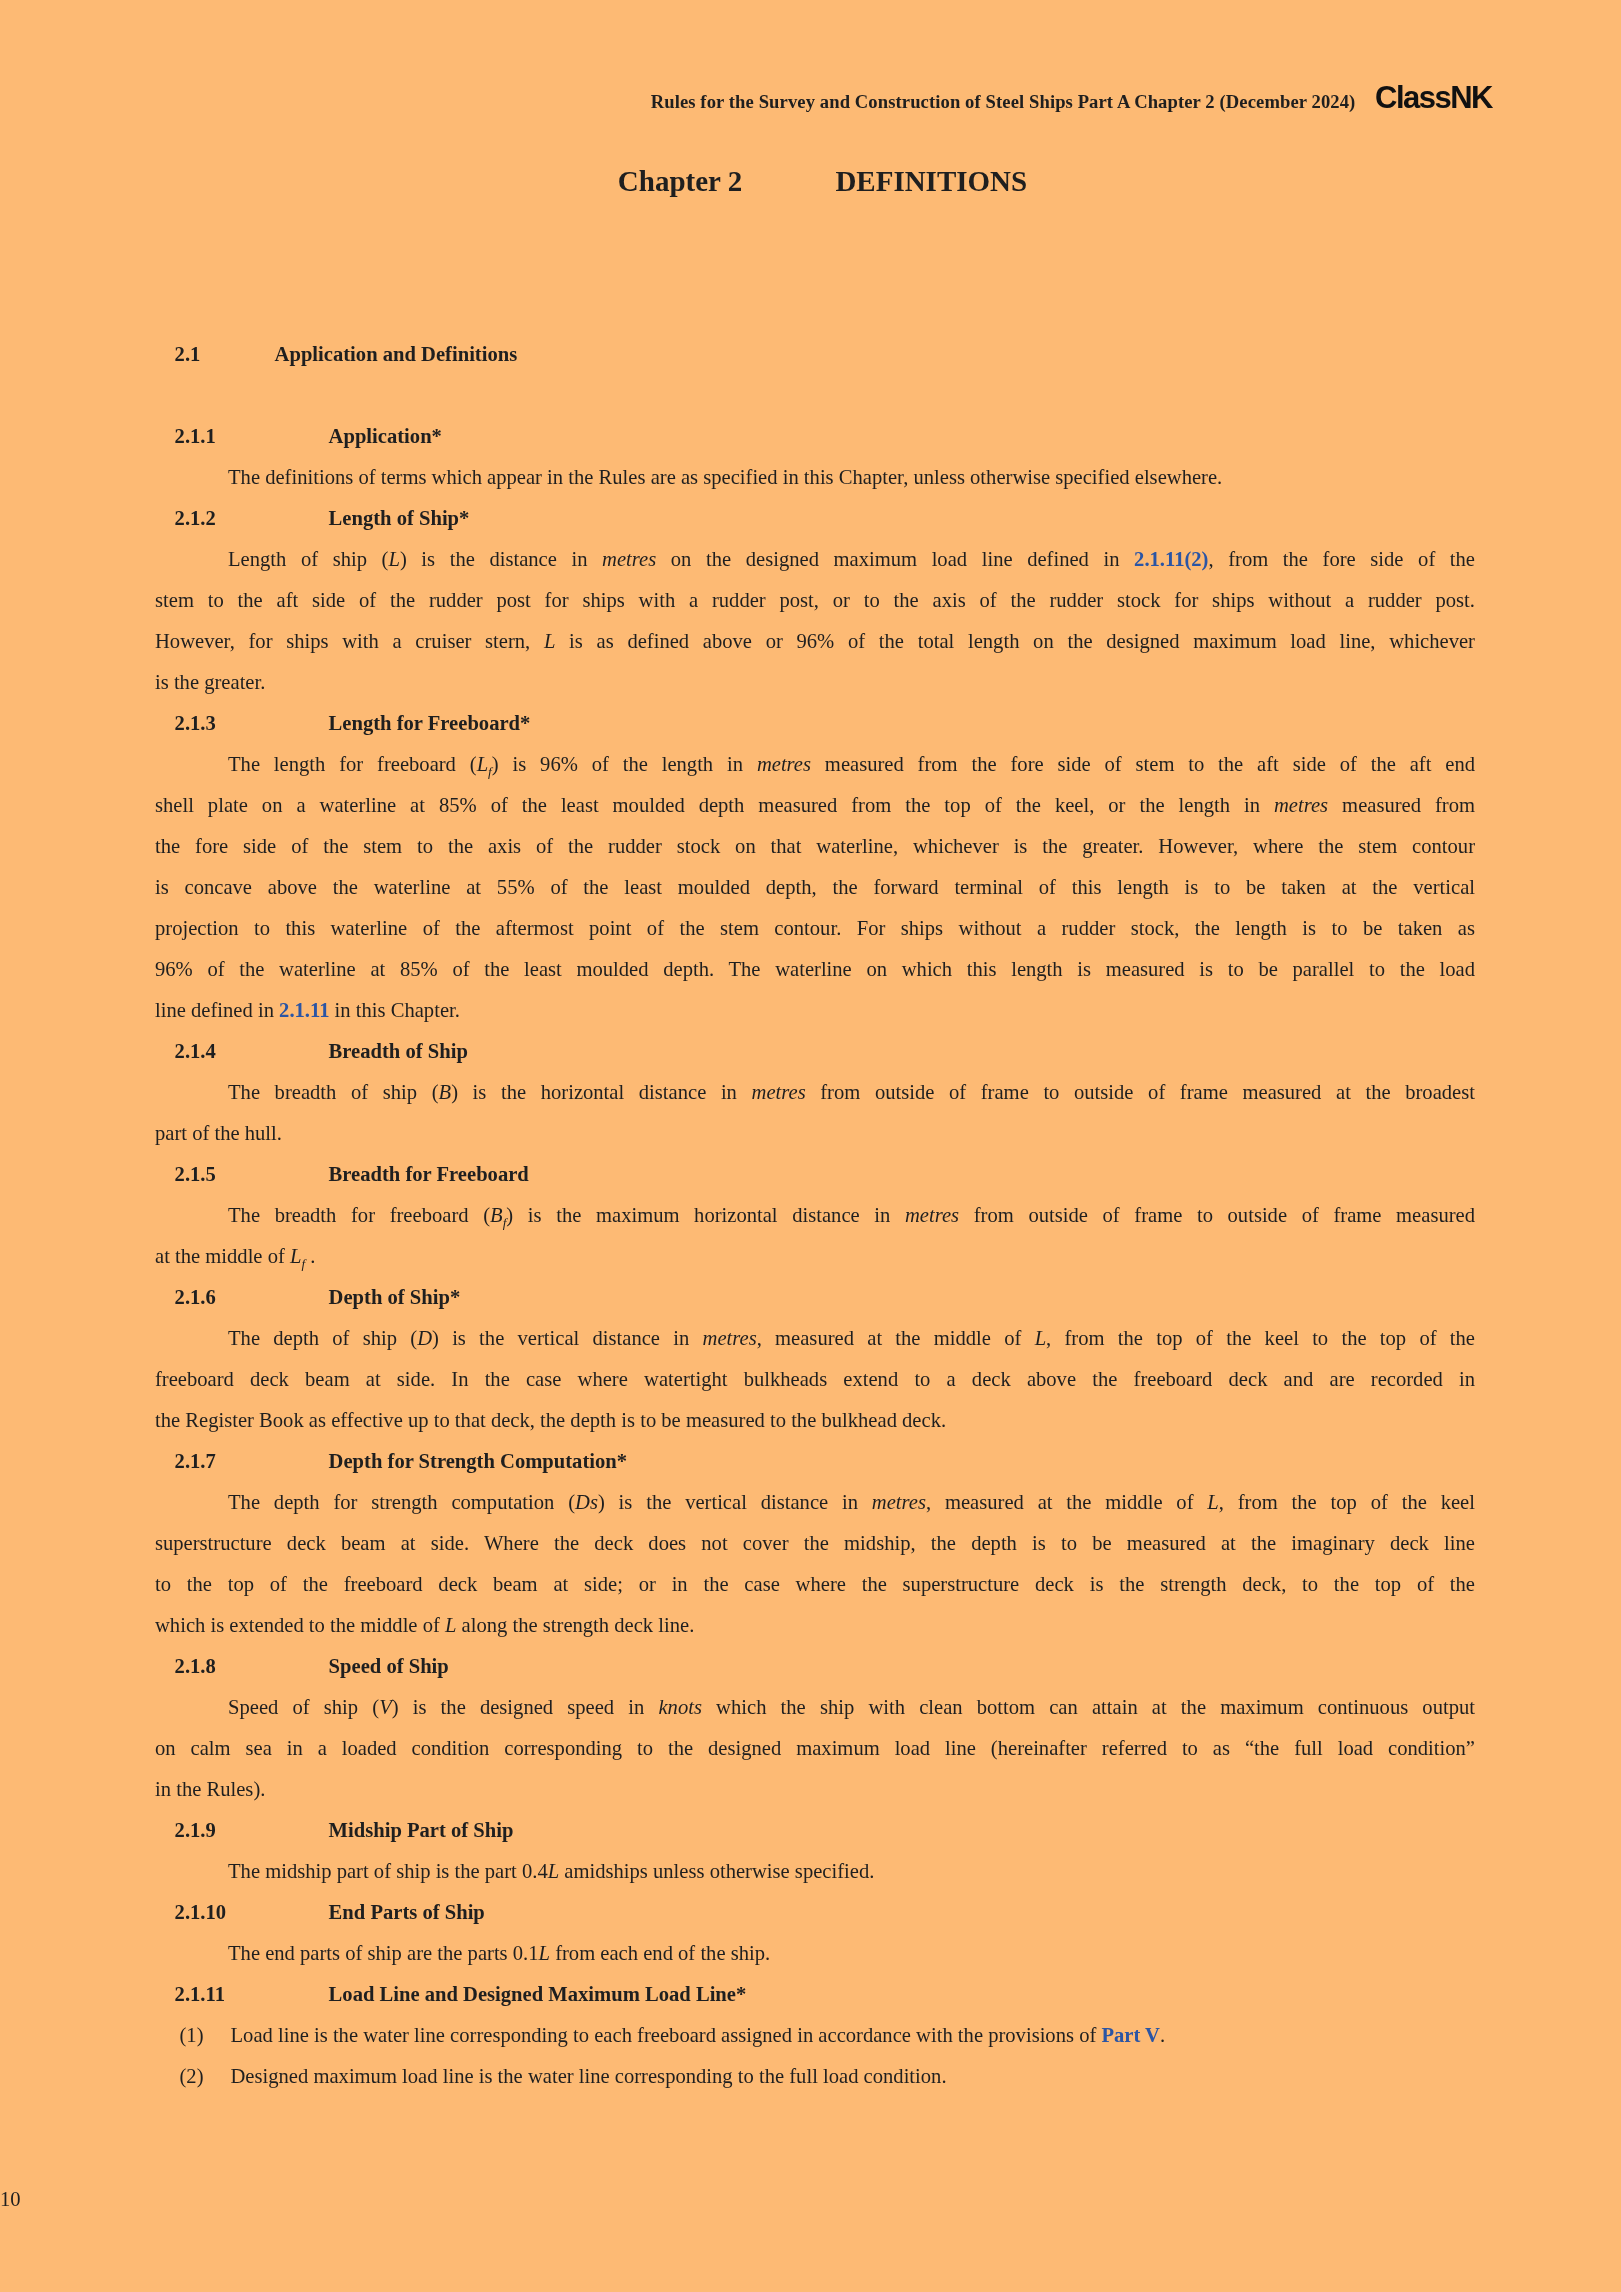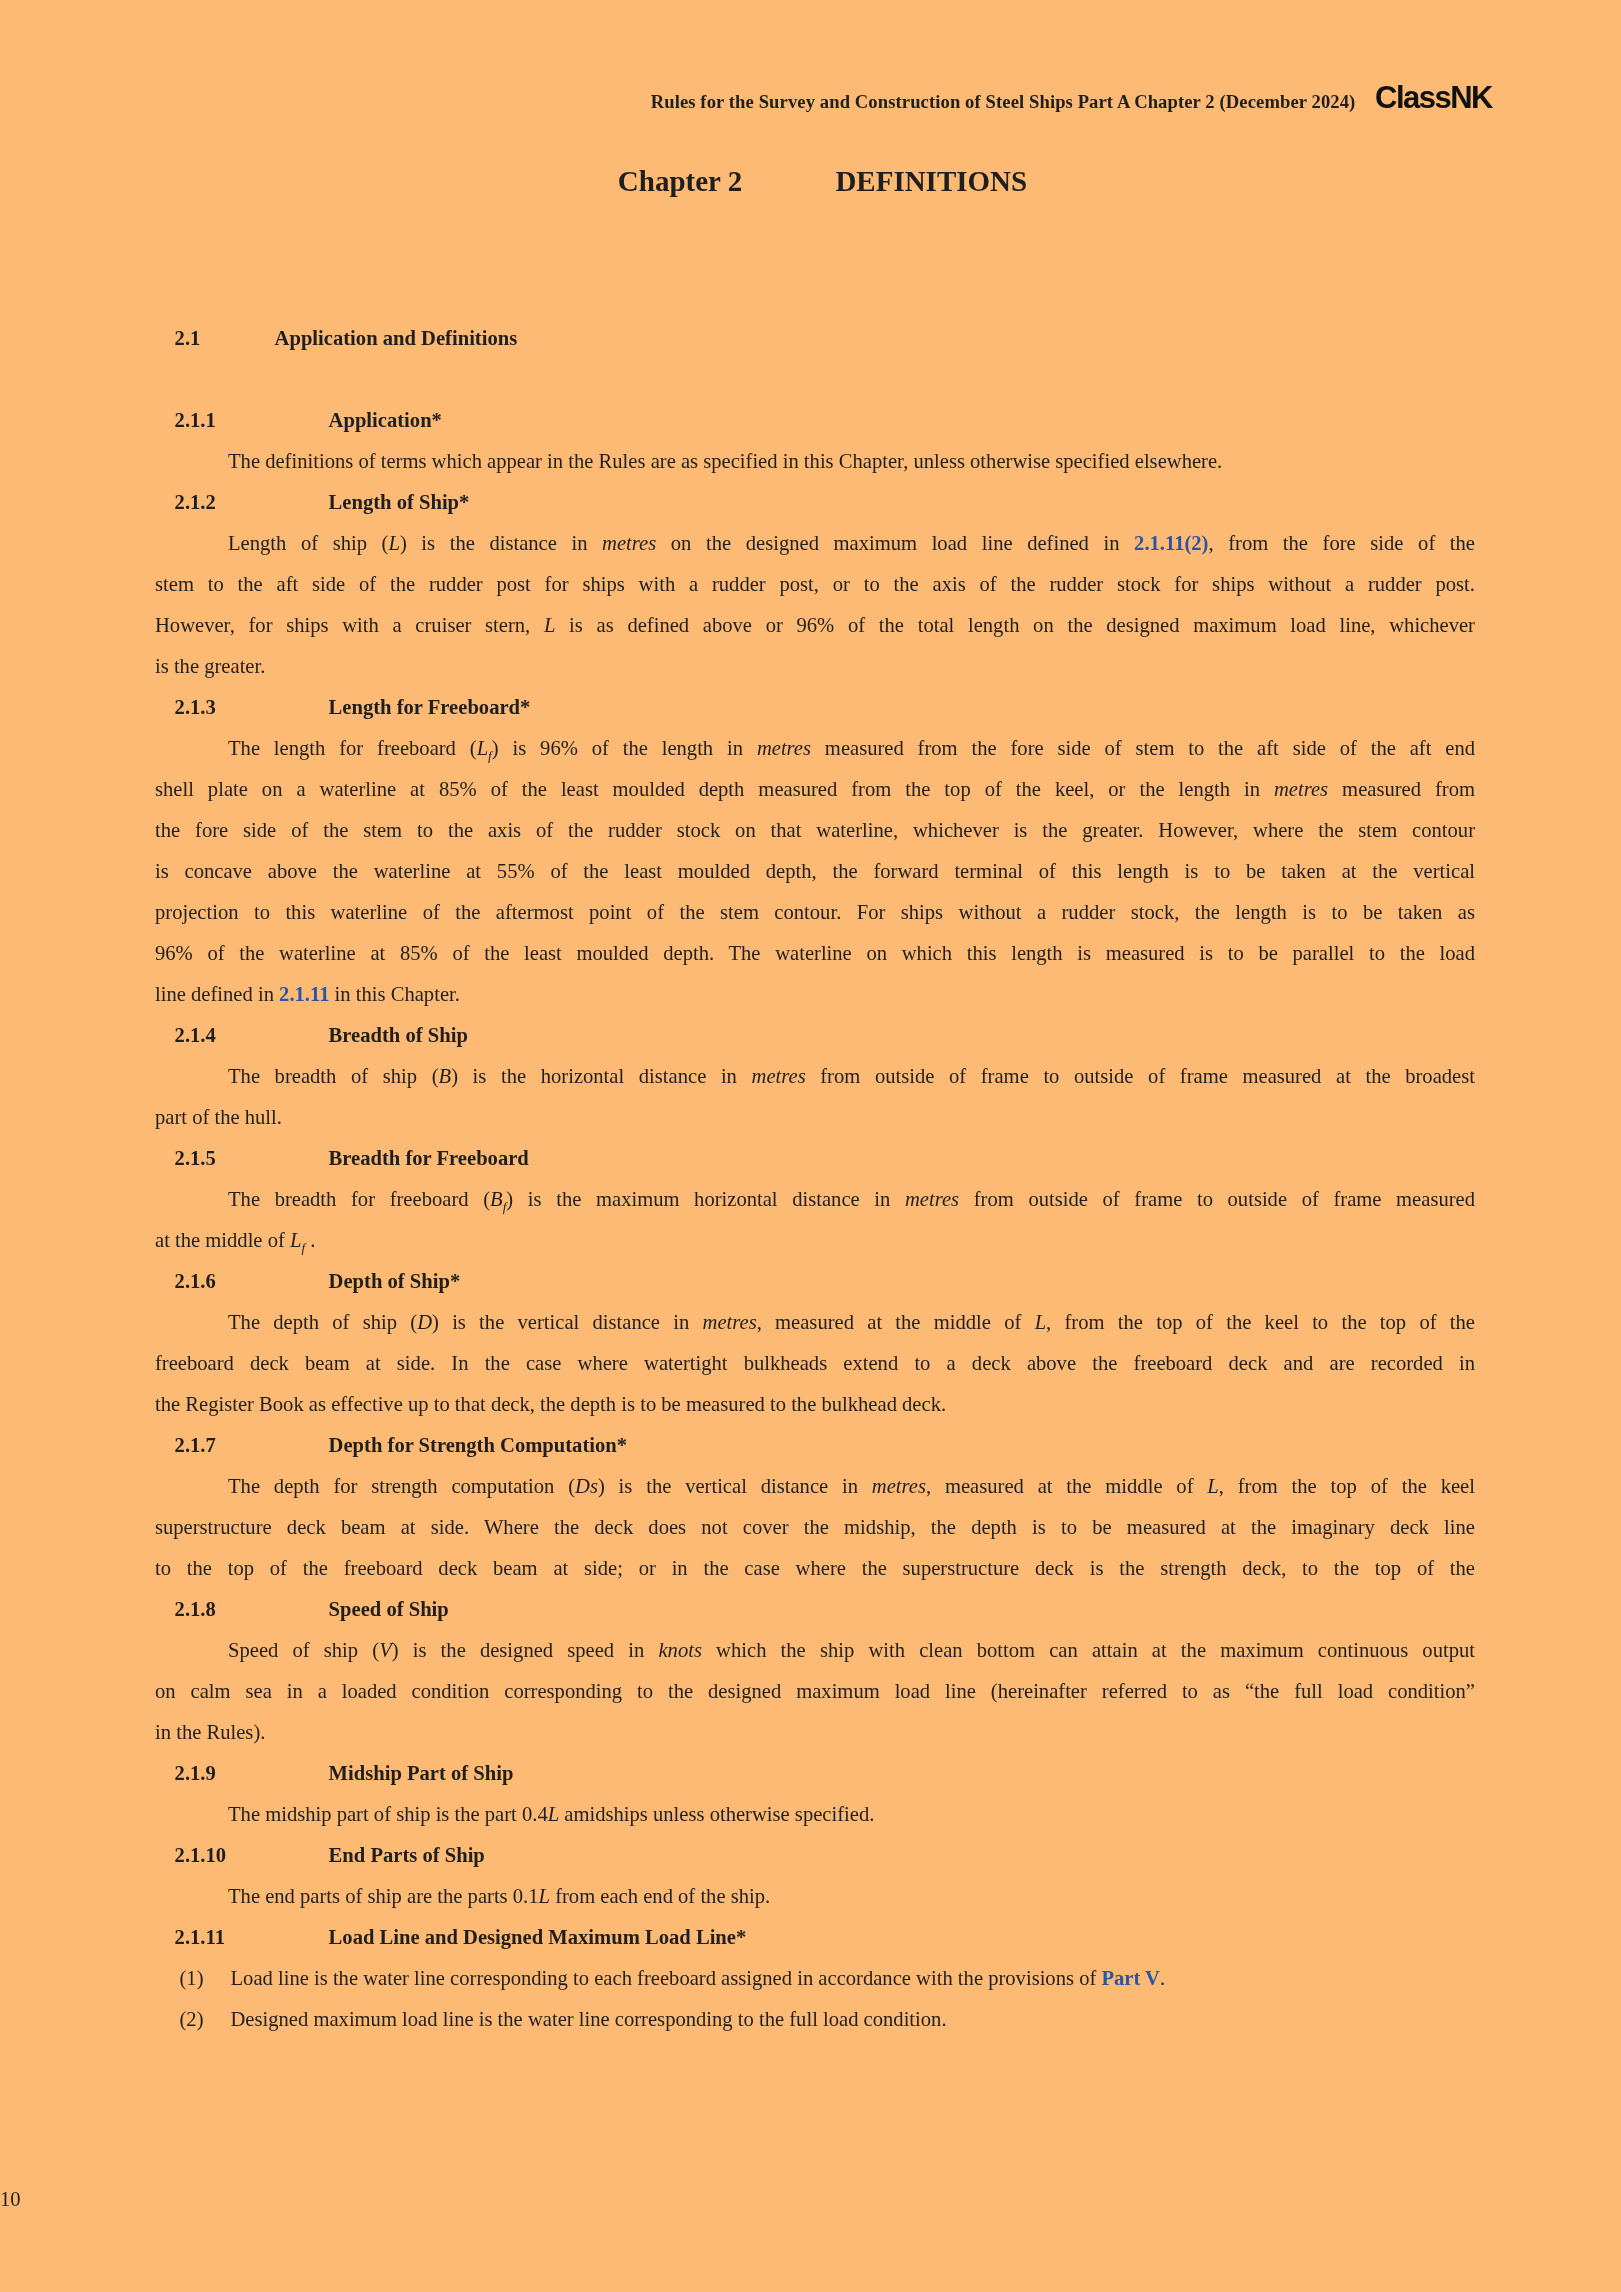--- a/index.html
+++ b/index.html
@@ -15,21 +15,21 @@
   .logo {
     font-family:"Liberation Sans", sans-serif; font-weight:900;
     font-size:31px; letter-spacing:-1.5px; color:#111;
   }
   .chapter-title {
     position:absolute; top:165px; left:12px; width:100%;
     text-align:center; font-weight:bold; font-size:29px;
   }
   .chapter-label { margin-right:86px; }
   #content {
-    position:absolute; top:318px; left:155px; width:1320px;
+    position:absolute; top:334px; left:155px; width:1320px;
     font-size:20.6px; line-height:41px;
   }
   #content section:nth-child(2) .sec-heading { margin-top:41px; }
   .sec-heading { display:flex; font-weight:bold; padding-left:19.6px; }
   .h-num { flex:0 0 auto; }
   .lvl1 .h-num { width:100px; }
   .lvl2 .h-num { width:154px; }
   .bline { text-align:justify; }
   .bline.just { text-align-last:justify; }
   .bline.first { text-indent:73px; }
@@ -119,20 +119,21 @@
         <div class="bline">the Register Book as effective up to that deck, the depth is to be measured to the bulkhead deck.</div>
       </section>
       <section>
         <div class="sec-heading lvl2">
           <span class="h-num">2.1.7</span>
           <span class="h-title">Depth for Strength Computation*</span>
         </div>
         <div class="bline first just">The depth for strength computation (<em>Ds</em>) is the vertical distance in <em>metres</em>, measured at the middle of <em>L</em>, from the top of the keel</div>
         <div class="bline just">superstructure deck beam at side. Where the deck does not cover the midship, the depth is to be measured at the imaginary deck line</div>
         <div class="bline just">to the top of the freeboard deck beam at side; or in the case where the superstructure deck is the strength deck, to the top of the</div>
+        <div class="bline">which is extended to the middle of <em>L</em> along the strength deck line.</div>
       </section>
       <section>
         <div class="sec-heading lvl2">
           <span class="h-num">2.1.8</span>
           <span class="h-title">Speed of Ship</span>
         </div>
         <div class="bline first just">Speed of ship (<em>V</em>) is the designed speed in <em>knots</em> which the ship with clean bottom can attain at the maximum continuous output</div>
         <div class="bline just">on calm sea in a loaded condition corresponding to the designed maximum load line (hereinafter referred to as “the full load condition”</div>
         <div class="bline">in the Rules).</div>
       </section>

